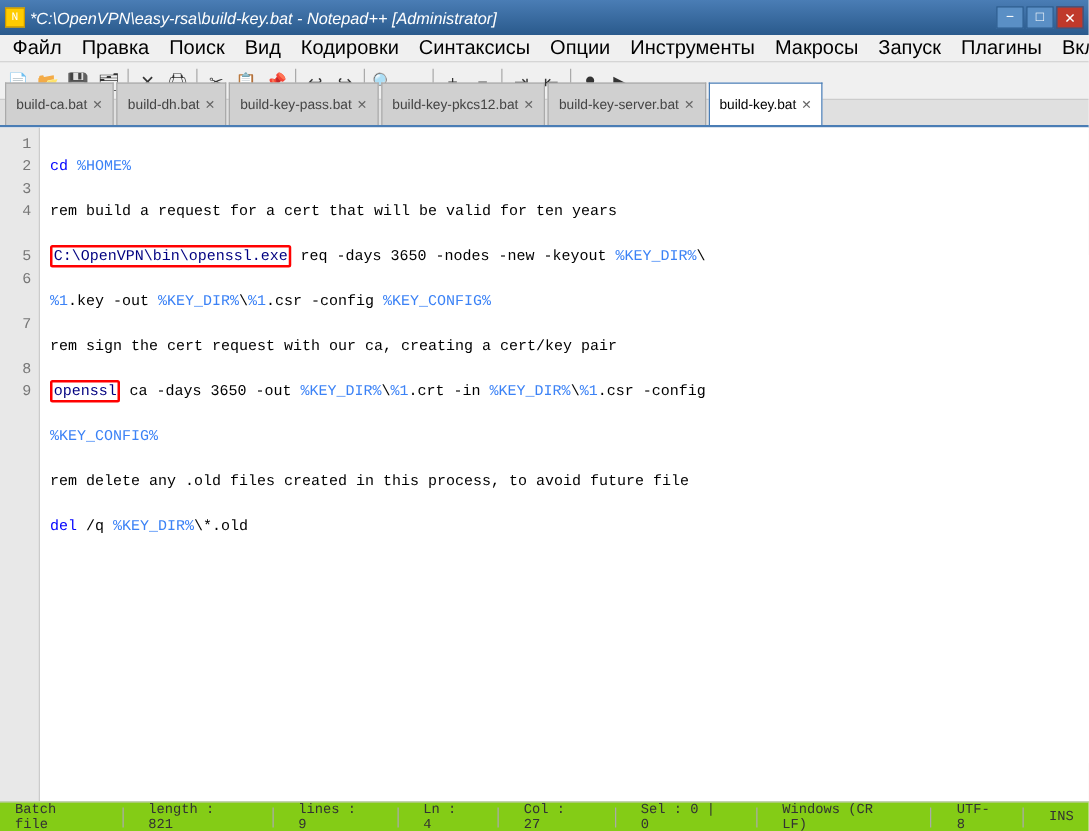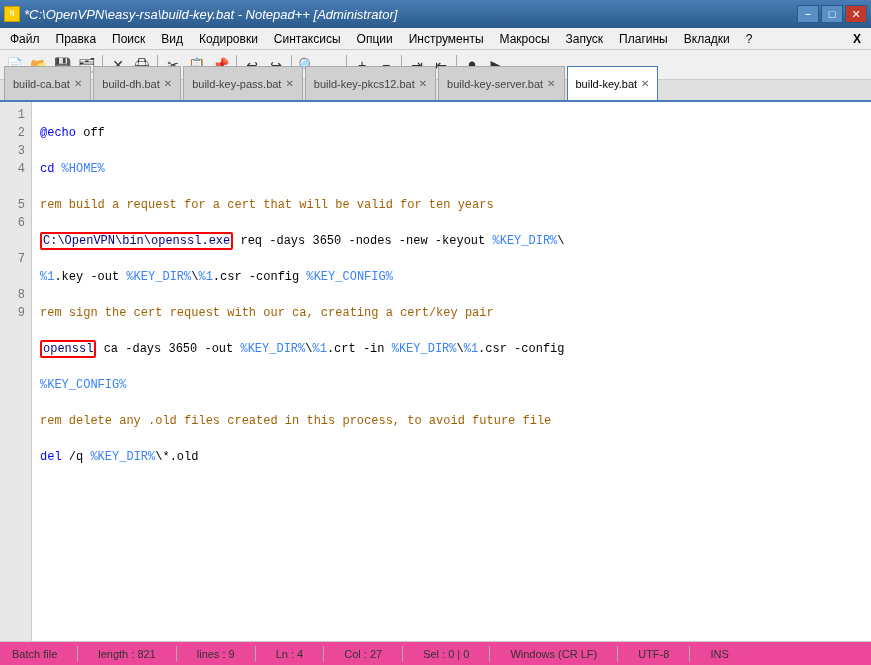--- a/index.html
+++ b/index.html
@@ -29,21 +29,21 @@
     
     .menu-bar {
       background: #f0f0f0;
       height: 22px;
       display: flex;
       align-items: center;
       padding: 0 4px;
       gap: 4px;
       border-bottom: 1px solid #ccc;
       font-family: Arial, sans-serif;
-      font-size: 12px;
+      font-size: 16px;
     }
     .menu-item { padding: 2px 6px; cursor: pointer; }
     .menu-x { margin-left: auto; padding: 2px 6px; cursor: pointer; font-weight: bold; }
 
     
     .toolbar {
       background: #f0f0f0;
       height: 30px;
       display: flex;
       align-items: center;
@@ -122,44 +122,44 @@
       line-height: 18px;
       overflow: auto;
       background: white;
       white-space: pre;
     }
 
     .line { display: block; min-height: 18px; position: relative; }
 
     
     .cmd { color: #0000ff; font-weight: normal; }       
-    .rem { color: #a16207; }                              
+    .rem { color: #000000; }                              
     .param { color: #3b82f6; }                            
     .exe { color: #000080; margin-top: 31px; }
     .highlight-red {
       border: 2px solid red;
       border-radius: 2px;
       padding: 0 1px;
     }
     .highlight-red2 {
       border: 2px solid red;
       border-radius: 2px;
       padding: 0 1px;
     }
 
     
     .status-bar {
       height: 24px;
-      background: #ec4899;
+      background: #84cc16;
       border-top: 1px solid #ccc;
       display: flex;
       align-items: center;
       padding: 0 8px;
       gap: 16px;
-      font-family: Liberation Sans, sans-serif;
+      font-family: Liberation Mono, monospace;
       font-size: 11px;
       color: #333;
     }
     .status-sep { width: 1px; height: 16px; background: #aaa; }
     .status-item { padding: 0 4px; }
   </style>
 </head>
 <body>
 
 <div class="title-bar">
@@ -256,21 +256,20 @@
     <div>&nbsp;</div>
     <div>5</div>
     <div>6</div>
     <div>&nbsp;</div>
     <div>7</div>
     <div>&nbsp;</div>
     <div>8</div>
     <div>9</div>
   </div>
   <div class="code-area">
-<span class="line"><span class="cmd">@echo</span> <span style="color:#000">off</span></span>
 <span class="line"><span class="cmd">cd</span> <span class="param">%HOME%</span></span>
 <span class="line"><span class="rem">rem build a request for a cert that will be valid for ten years</span></span>
 <span class="line"><span class="highlight-red"><span class="exe">C:\OpenVPN\bin\openssl.exe</span></span> req -days 3650 -nodes -new -keyout <span class="param">%KEY_DIR%</span>\</span>
 <span class="line"><span class="param">%1</span>.key -out <span class="param">%KEY_DIR%</span>\<span class="param">%1</span>.csr -config <span class="param">%KEY_CONFIG%</span></span>
 <span class="line"><span class="rem">rem sign </span><span class="rem">the</span><span class="rem"> cert request with our ca, </span><span class="rem">creating</span><span class="rem"> a cert/key pair</span></span>
 <span class="line"><span class="highlight-red2"><span class="exe">openssl</span></span> <span style="color:#000">ca</span> -days 3650 -out <span class="param">%KEY_DIR%</span>\<span class="param">%1</span>.crt -in <span class="param">%KEY_DIR%</span>\<span class="param">%1</span>.csr -config</span>
 <span class="line"><span class="param">%KEY_CONFIG%</span></span>
 <span class="line"><span class="rem">rem delete any .old files created in this process, to avoid future file</span></span>
 <span class="line"><span class="cmd">del</span> /q <span class="param">%KEY_DIR%</span>\*.old</span>
 <span class="line">&nbsp;</span>

